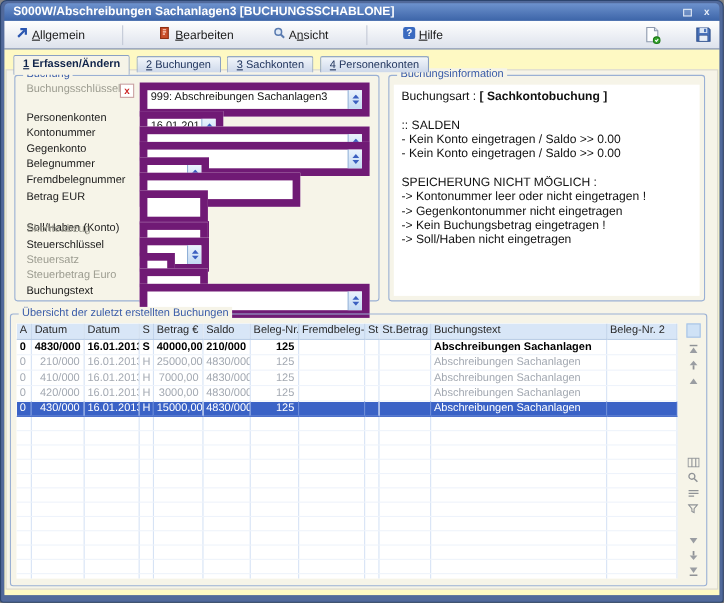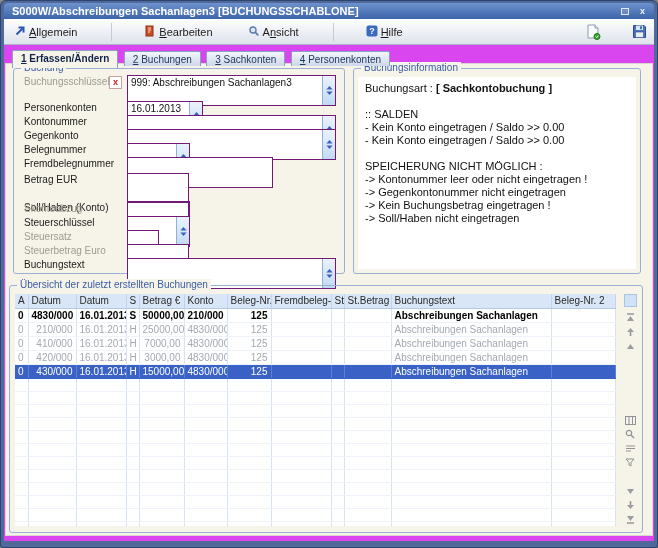--- a/index.html
+++ b/index.html
@@ -20,42 +20,42 @@
 
   
   .menubar{height:26px;background:linear-gradient(#fefefe,#dde2ec);
     border-bottom:1px solid #aeb6c6;display:flex;align-items:center;padding:0 6px;gap:25px;}
   .menu-item{display:flex;align-items:center;gap:3px;padding:2px 6px 2px 4px;font-size:11px;color:#1c1c1c;}
   .menu-sep{width:1px;height:18px;background:#c3c9d6;margin:0 3px;}
   .menubar-spacer{flex:1;}
   .tb-icon{width:17px;height:17px;margin-left:4px;display:flex;align-items:center;justify-content:center;}
 
   
-  .body{position:relative;height:496px;background:#d946ef;}
+  .body{position:relative;height:496px;background:#fef9c3;}
   .tabs{position:absolute;top:2px;left:8px;z-index:5;white-space:nowrap;}
   .tab{display:inline-block;padding:2px 8px 1px 8px;font-size:10px;color:#22365e;
     border:1px solid #8aa0c4;border-bottom:none;border-radius:2px 2px 0 0;
     background:linear-gradient(#f2f6fb,#cdd8ea);margin-right:1px;position:relative;top:2px;}
   .tab.active{background:#f6f4e8;top:1px;padding-bottom:4px;z-index:6;font-weight:bold;color:#10244a;}
   .panel{position:absolute;left:1px;right:1px;top:18px;bottom:5px;z-index:1;
     background:#f6f4e8;border:1px solid #dad8ca;}
 
   
   .group{position:absolute;border:1px solid #9ab0d4;border-radius:3px;}
   .group-label{position:absolute;top:-7px;left:7px;background:#f6f4e8;color:#3a5ca8;
     font-size:10px;padding:0 3px;line-height:12px;white-space:nowrap;}
   #grp-buchung{left:7px;top:4px;width:332px;height:206px;}
   #grp-info{left:347px;top:4px;width:288px;height:206px;}
   #grp-table{left:3px;top:221px;width:634px;height:248px;}
 
   
   .frow{position:absolute;left:0;right:0;height:15px;}
   .flabel{position:absolute;left:10px;top:1px;font-size:10px;color:#1a1a1a;white-space:nowrap;}
   .flabel.dis{color:#9c9c90;}
-  .ctrl{position:absolute;top:0;height:31px;background:#fff;border:1px solid #701a75;font-size:10px;}
+  .ctrl{position:absolute;top:0;height:31px;background:#fff;border:7px solid #701a75;font-size:10px;}
   .ctrl .val{position:absolute;left:3px;right:15px;top:1px;line-height:12px;white-space:nowrap;overflow:hidden;color:#111;}
   input.ctrl{padding:0 3px;color:#111;font-family:"Liberation Sans",sans-serif;}
   .spin{position:absolute;top:0;right:0;bottom:0;width:13px;border-left:1px solid #8fb0d8;
     background:linear-gradient(#eaf3fd,#c2d9f3);display:flex;align-items:center;justify-content:center;}
   .clear-btn{position:absolute;left:95px;top:1px;width:13px;height:13px;background:#fff;
     border:1px solid #c9a0a0;display:flex;align-items:center;justify-content:center;
     color:#cc2424;font-size:9px;font-weight:bold;line-height:9px;}
 
   
   .info-white{position:absolute;left:4px;right:4px;top:8px;bottom:4px;background:#fff;overflow:hidden;}
@@ -336,36 +336,36 @@
 
         <div class="tblwrap">
           <table class="grid">
             <thead>
                 <tr>
                   <th class="w_a">A</th>
                   <th class="w_konto">Datum</th>
                   <th class="w_datum">Datum</th>
                   <th class="w_s">S</th>
                   <th class="w_betrag">Betrag €</th>
-                  <th class="w_gkonto">Konto</th>
+                  <th class="w_gkonto">Saldo</th>
                   <th class="w_beleg">Beleg-Nr.</th>
                   <th class="w_fremdbeleg">Fremdbeleg-Nr.</th>
                   <th class="w_st">St</th>
                   <th class="w_stbetrag">St.Betrag €</th>
                   <th class="w_text">Buchungstext</th>
                   <th>Beleg-Nr. 2</th>
                 </tr>
               </thead>
             <tbody>
                 <tr class="r-bold">
                   <td class="col-a">0</td>
                   <td class="col-konto">4830/000</td>
                   <td class="col-datum">16.01.2013</td>
                   <td class="col-s">S</td>
-                  <td class="col-betrag">50000,00</td>
+                  <td class="col-betrag">40000,00</td>
                   <td class="col-gkonto">210/000</td>
                   <td class="col-beleg">125</td>
                   <td class="col-fremdbeleg"></td>
                   <td class="col-st"></td>
                   <td class="col-stbetrag"></td>
                   <td class="col-text">Abschreibungen Sachanlagen</td>
                   <td class="col-beleg2"></td>
                 </tr>
                 <tr class="r-muted">
                   <td class="col-a">0</td>

